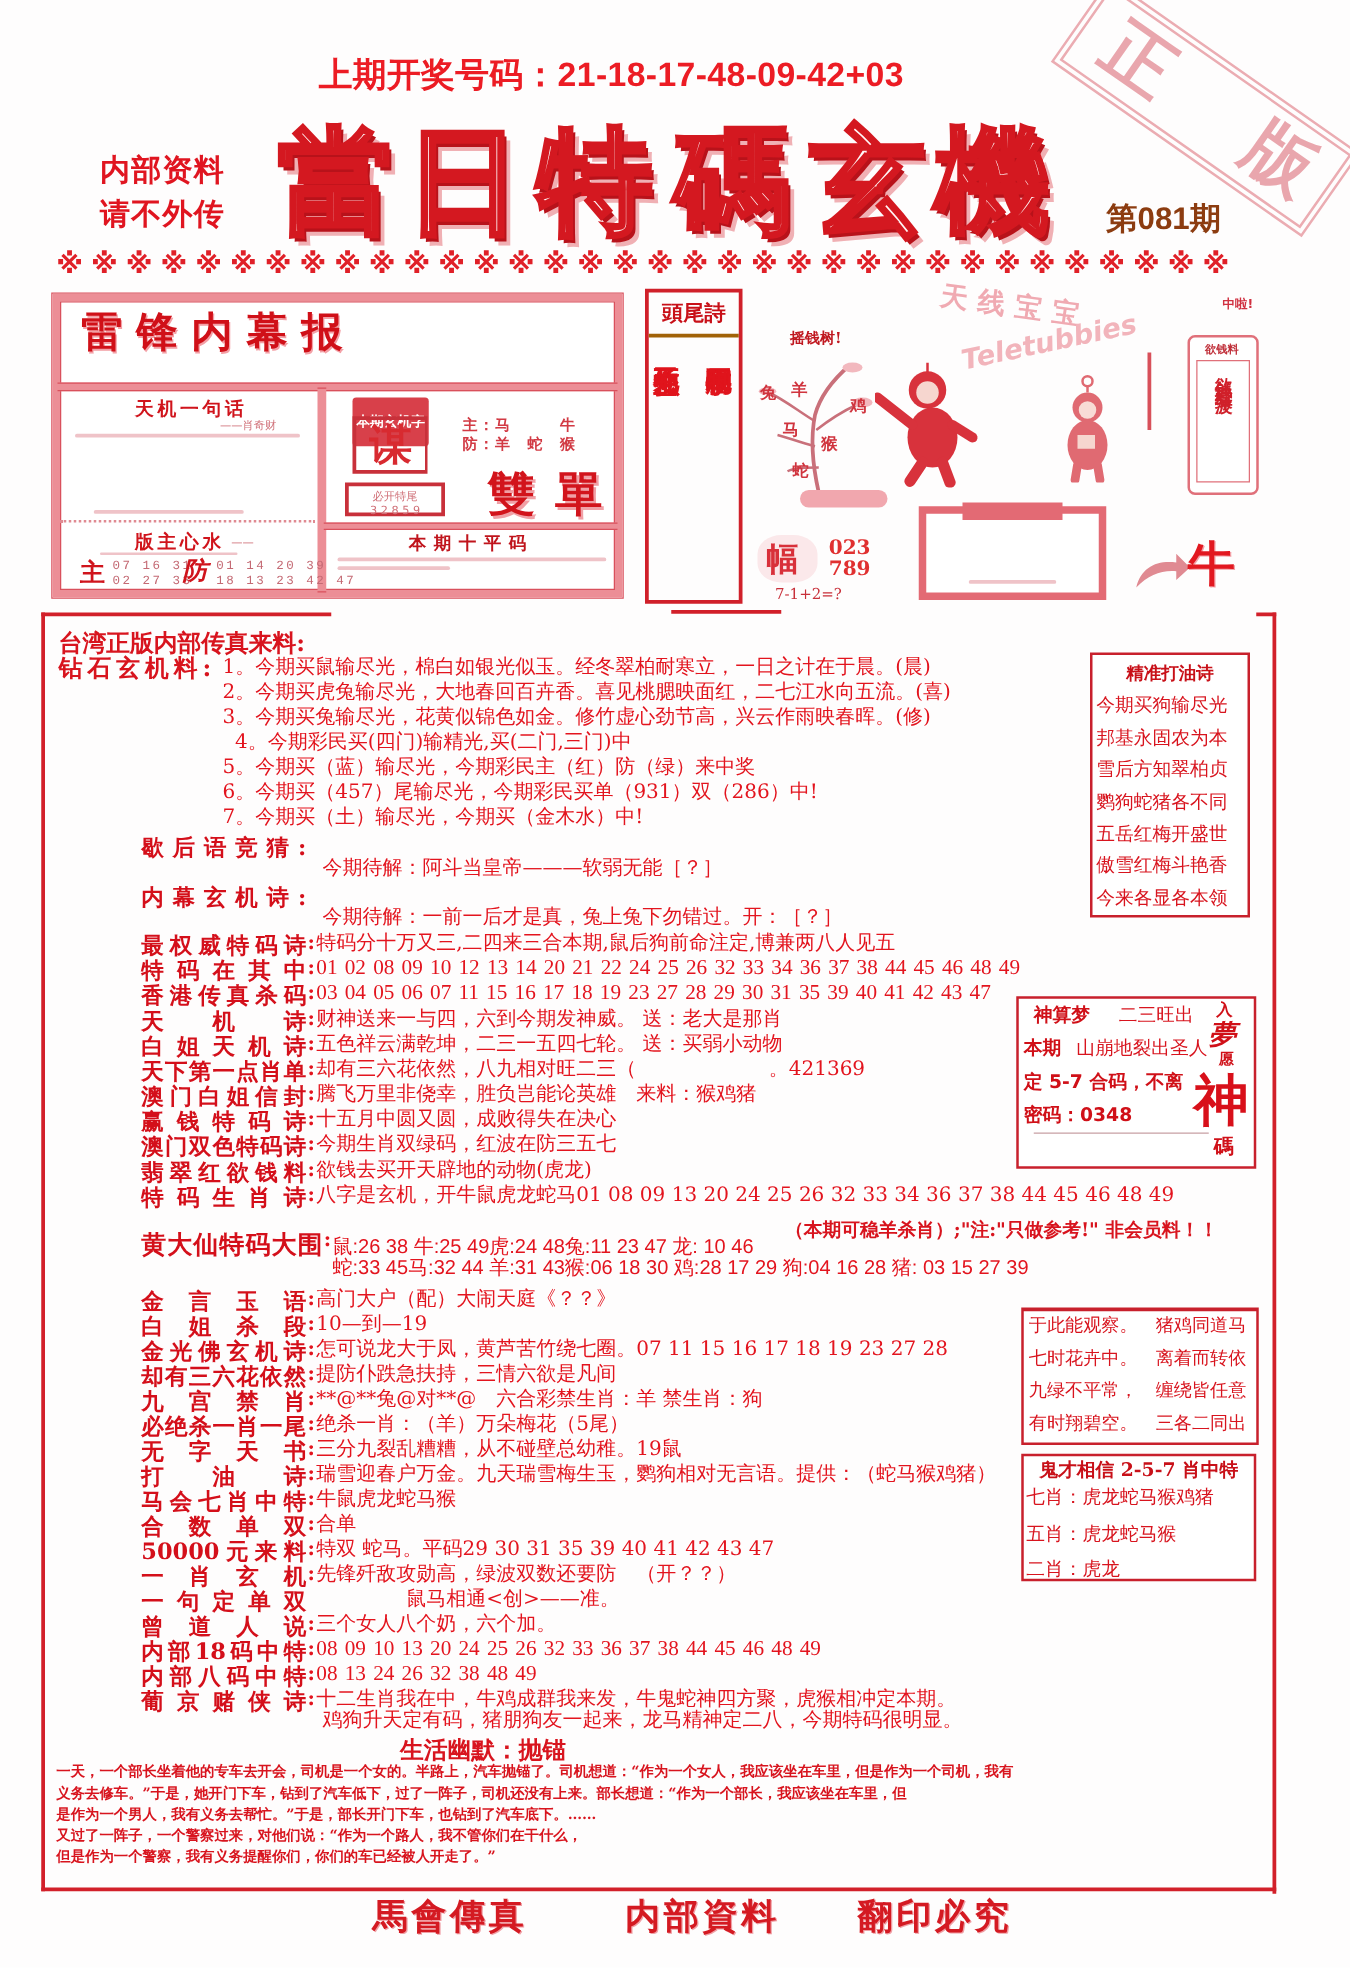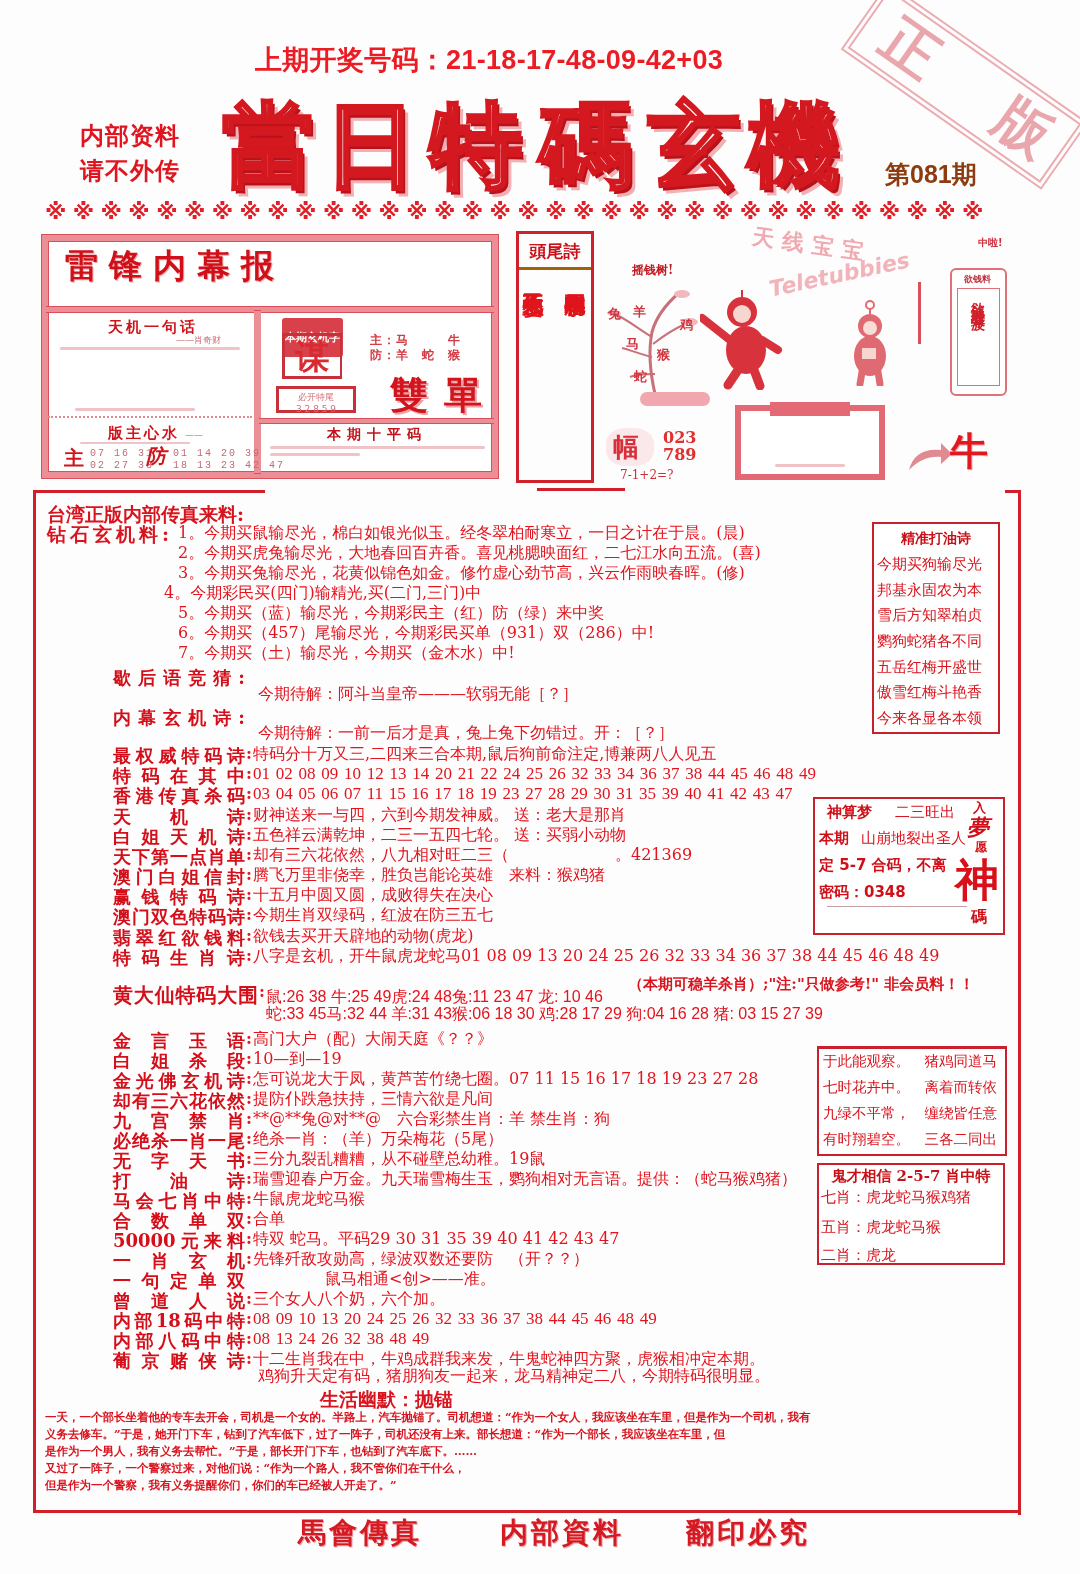--- a/index.html
+++ b/index.html
@@ -198,21 +198,21 @@
   <div class="frame-line" style="left:33px;top:1510px;width:988px;height:3px"></div>
   <div class="frame-line" style="left:33px;top:490px;width:232px;height:3px"></div>
   <div class="frame-line" style="left:537px;top:488px;width:88px;height:3px"></div>
   <div class="frame-line" style="left:1005px;top:490px;width:16px;height:3px"></div>
 
   <div class="a src-title" style="left:47px;top:502px">台湾正版内部传真来料:</div>
   <div class="a src-title" style="left:47px;top:522px;letter-spacing:4px">钻石玄机料:</div>
   <div class="a item" style="left:178px;top:523px">1。今期买鼠输尽光，棉白如银光似玉。经冬翠柏耐寒立，一日之计在于晨。(晨)</div>
   <div class="a item" style="left:178px;top:543px">2。今期买虎兔输尽光，大地春回百卉香。喜见桃腮映面红，二七江水向五流。(喜)</div>
   <div class="a item" style="left:178px;top:563px">3。今期买兔输尽光，花黄似锦色如金。修竹虚心劲节高，兴云作雨映春晖。(修)</div>
-  <div class="a item" style="left:164px;top:583px">4。今期彩民买(四门)输精光,买(二门,三门)中</div>
+  <div class="a item" style="left:188px;top:583px">4。今期彩民买(四门)输精光,买(二门,三门)中</div>
   <div class="a item" style="left:178px;top:603px">5。今期买（蓝）输尽光，今期彩民主（红）防（绿）来中奖</div>
   <div class="a item" style="left:178px;top:623px">6。今期买（457）尾输尽光，今期彩民买单（931）双（286）中!</div>
   <div class="a item" style="left:178px;top:643px">7。今期买（土）输尽光，今期买（金木水）中!</div>
 
   <div class="a row" style="top:666px"><span class="lbl">歇后语竞猜:</span></div>
   <div class="a txt" style="left:258px;top:684px;line-height:20px">今期待解：阿斗当皇帝———软弱无能［？］</div>
   <div class="a row" style="top:706px"><span class="lbl">内幕玄机诗:</span></div>
   <div class="a txt" style="left:258px;top:723px;line-height:20px">今期待解：一前一后才是真，兔上兔下勿错过。开：［？］</div>
 
   <div class="a row" style="top:744px"><span class="lbl">最权威特码诗</span><span class="sep">:</span><span class="txt">特码分十万又三,二四来三合本期,鼠后狗前命注定,博兼两八人见五</span></div>

